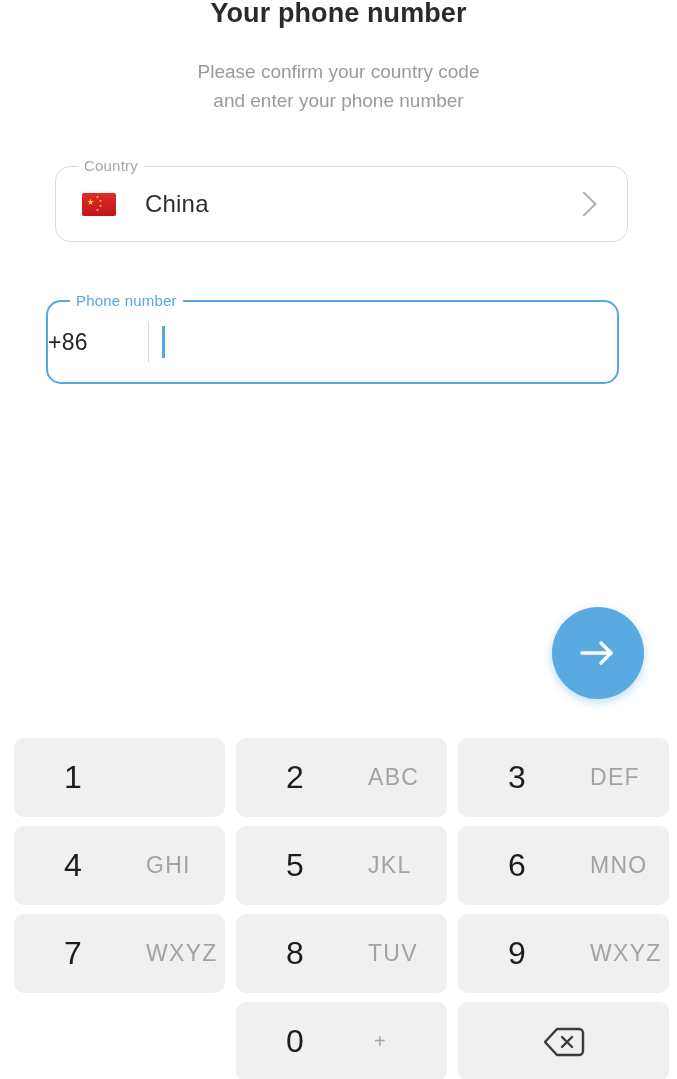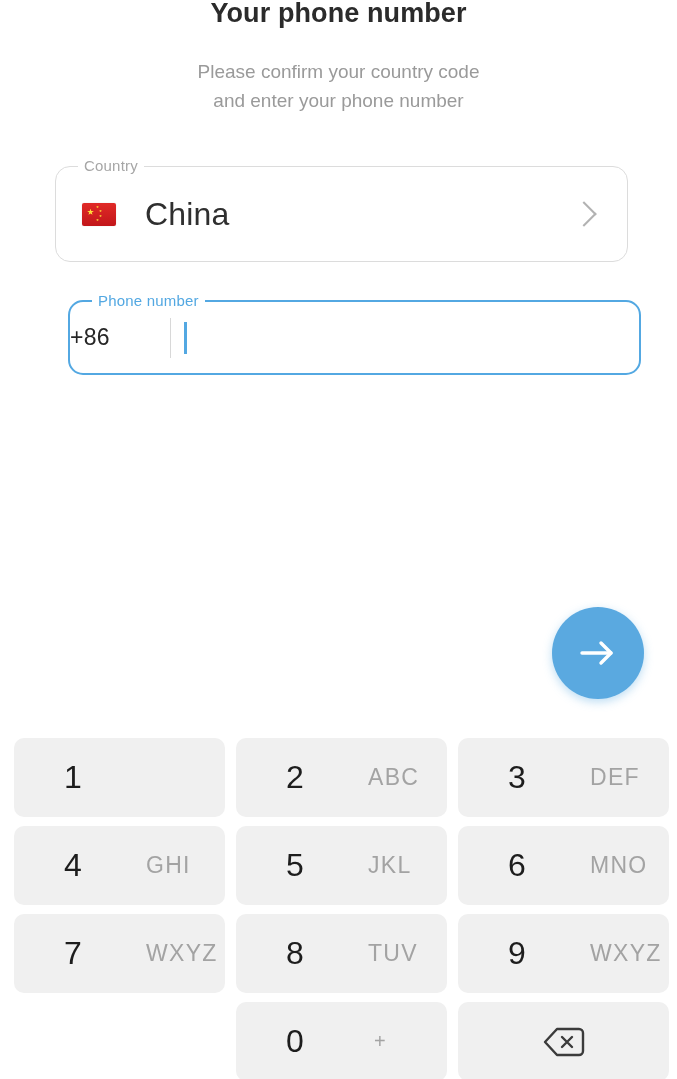--- a/index.html
+++ b/index.html
@@ -72,21 +72,21 @@
     font-size: 15px;
     line-height: 18px;
     letter-spacing: 0.2px;
   }
 
   
   #country-field {
     left: 55px;
     top: 166px;
     width: 573px;
-    height: 96px;
+    height: 76px;
     border: 1.5px solid #dcdcdc;
     text-align: right;
   }
   #country-field .field-legend { color: #a6a6a6; }
   .country-row {
     position: absolute;
     inset: 0;
     display: flex;
     align-items: center;
     padding: 0 20px 0 26px;
@@ -113,40 +113,40 @@
     width: 3px; height: 3px;
     background: #ffde3a;
     clip-path: polygon(50% 0%, 61% 35%, 98% 35%, 68% 57%, 79% 91%, 50% 70%, 21% 91%, 32% 57%, 2% 35%, 39% 35%);
   }
   .flag-icon .s1 { left: 14px; top: 3px; }
   .flag-icon .s2 { left: 17px; top: 7px; }
   .flag-icon .s3 { left: 17px; top: 12px; }
   .flag-icon .s4 { left: 14px; top: 16px; }
   .country-name {
     margin-left: 29px;
-    font-size: 32px;
+    font-size: 24px;
     color: #2f2f2f;
     letter-spacing: 0.2px;
   }
   .chevron-right {
     margin-left: auto;
     width: 16px;
     height: 16px;
     border-right: 2.5px solid #b2b2b2;
     border-top: 2.5px solid #b2b2b2;
     transform: rotate(45deg);
     margin-right: 14px;
   }
 
   
   #phone-field {
-    left: 68px;
+    left: 46px;
     top: 300px;
     width: 573px;
-    height: 75px;
+    height: 84px;
     border: 2.5px solid #53a8e2;
   }
   #phone-field .field-legend { color: #53a8e2; }
   .phone-row {
     position: absolute;
     inset: 0;
     display: flex;
     align-items: center;
   }
   .dial-code {

